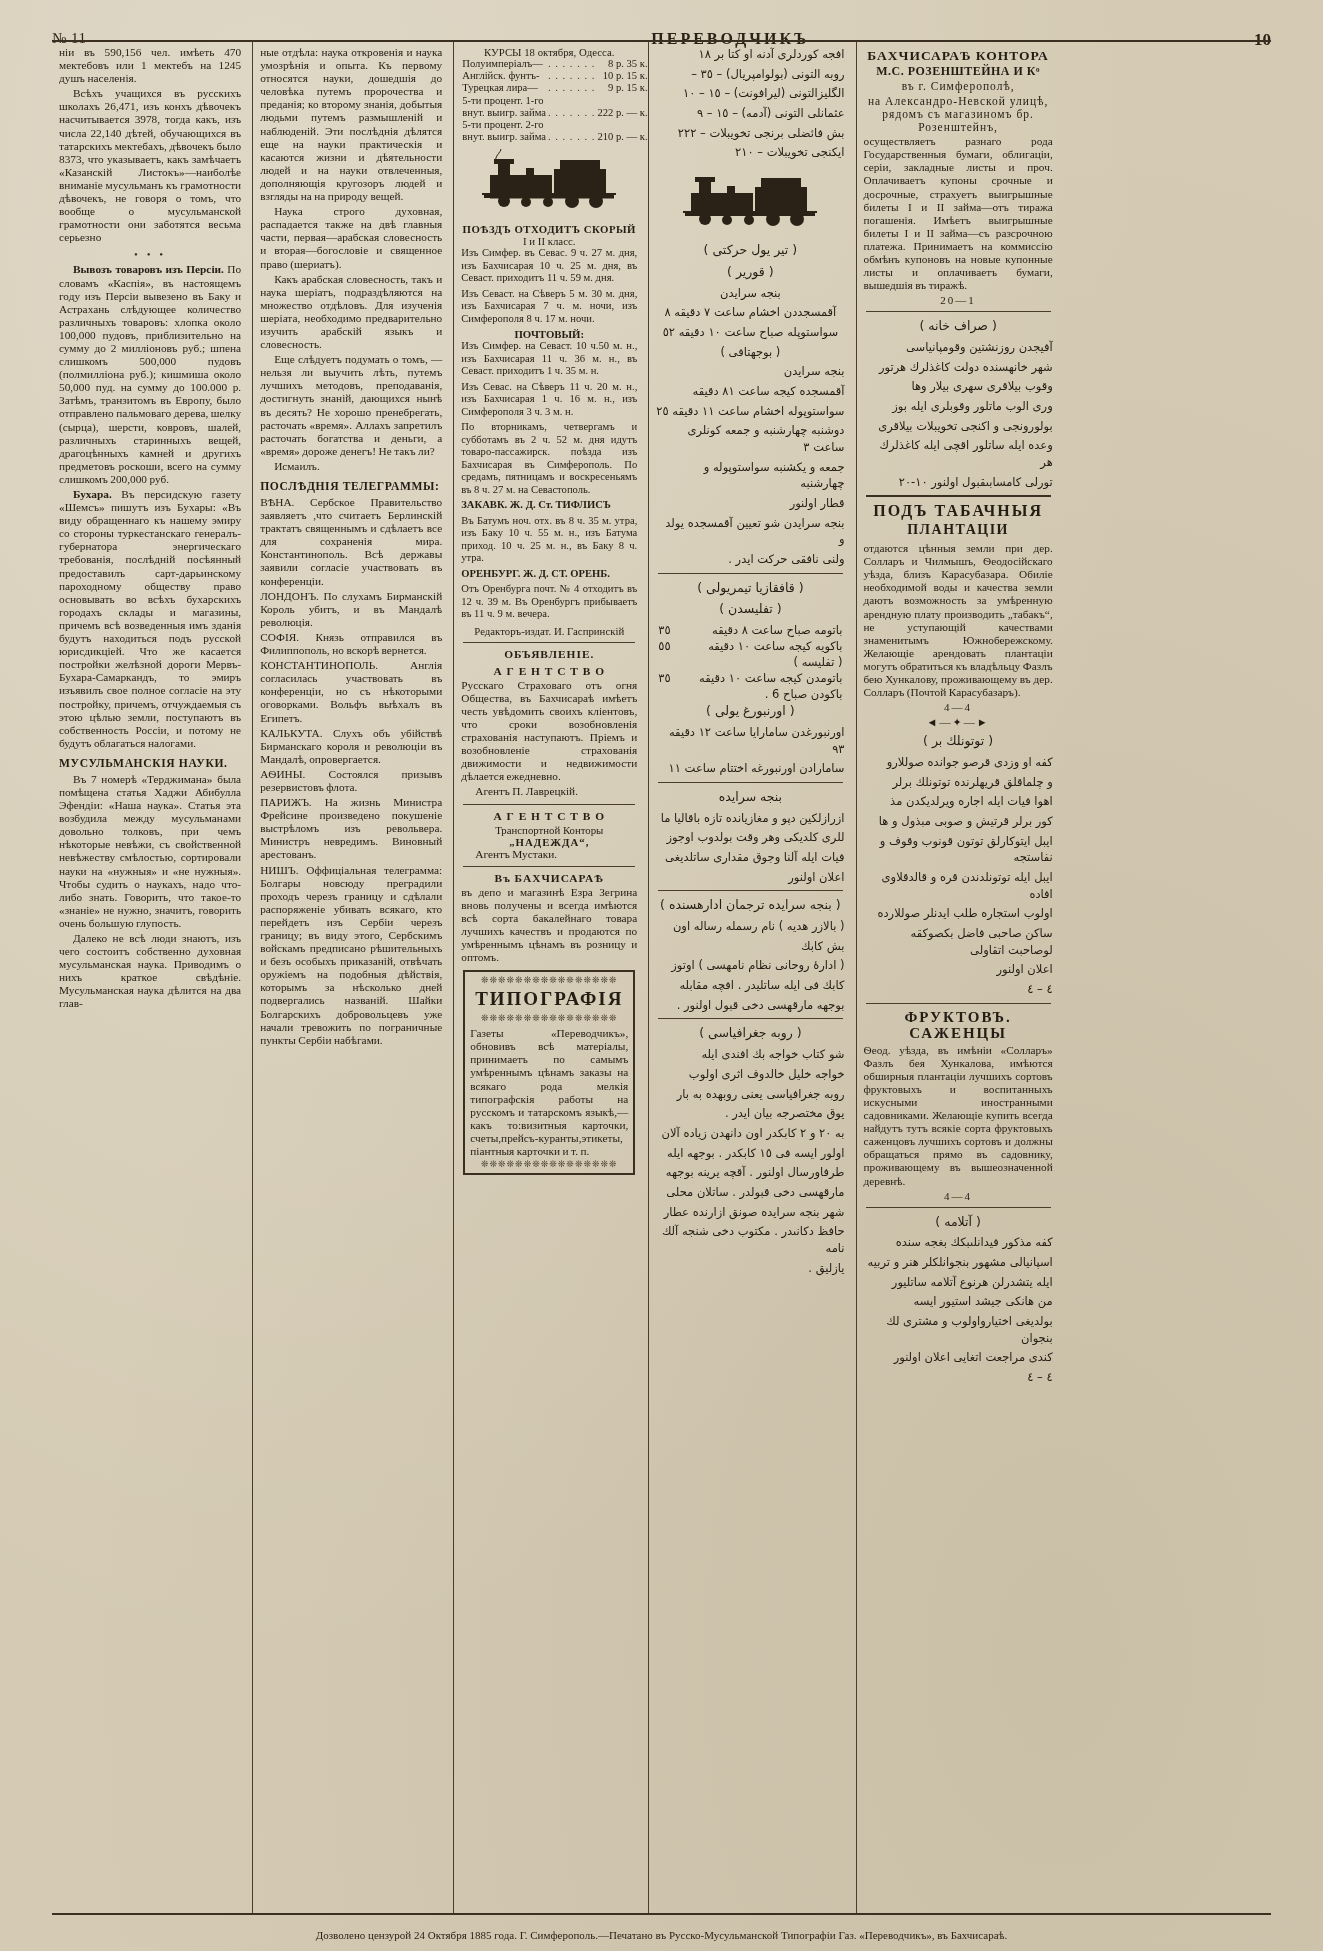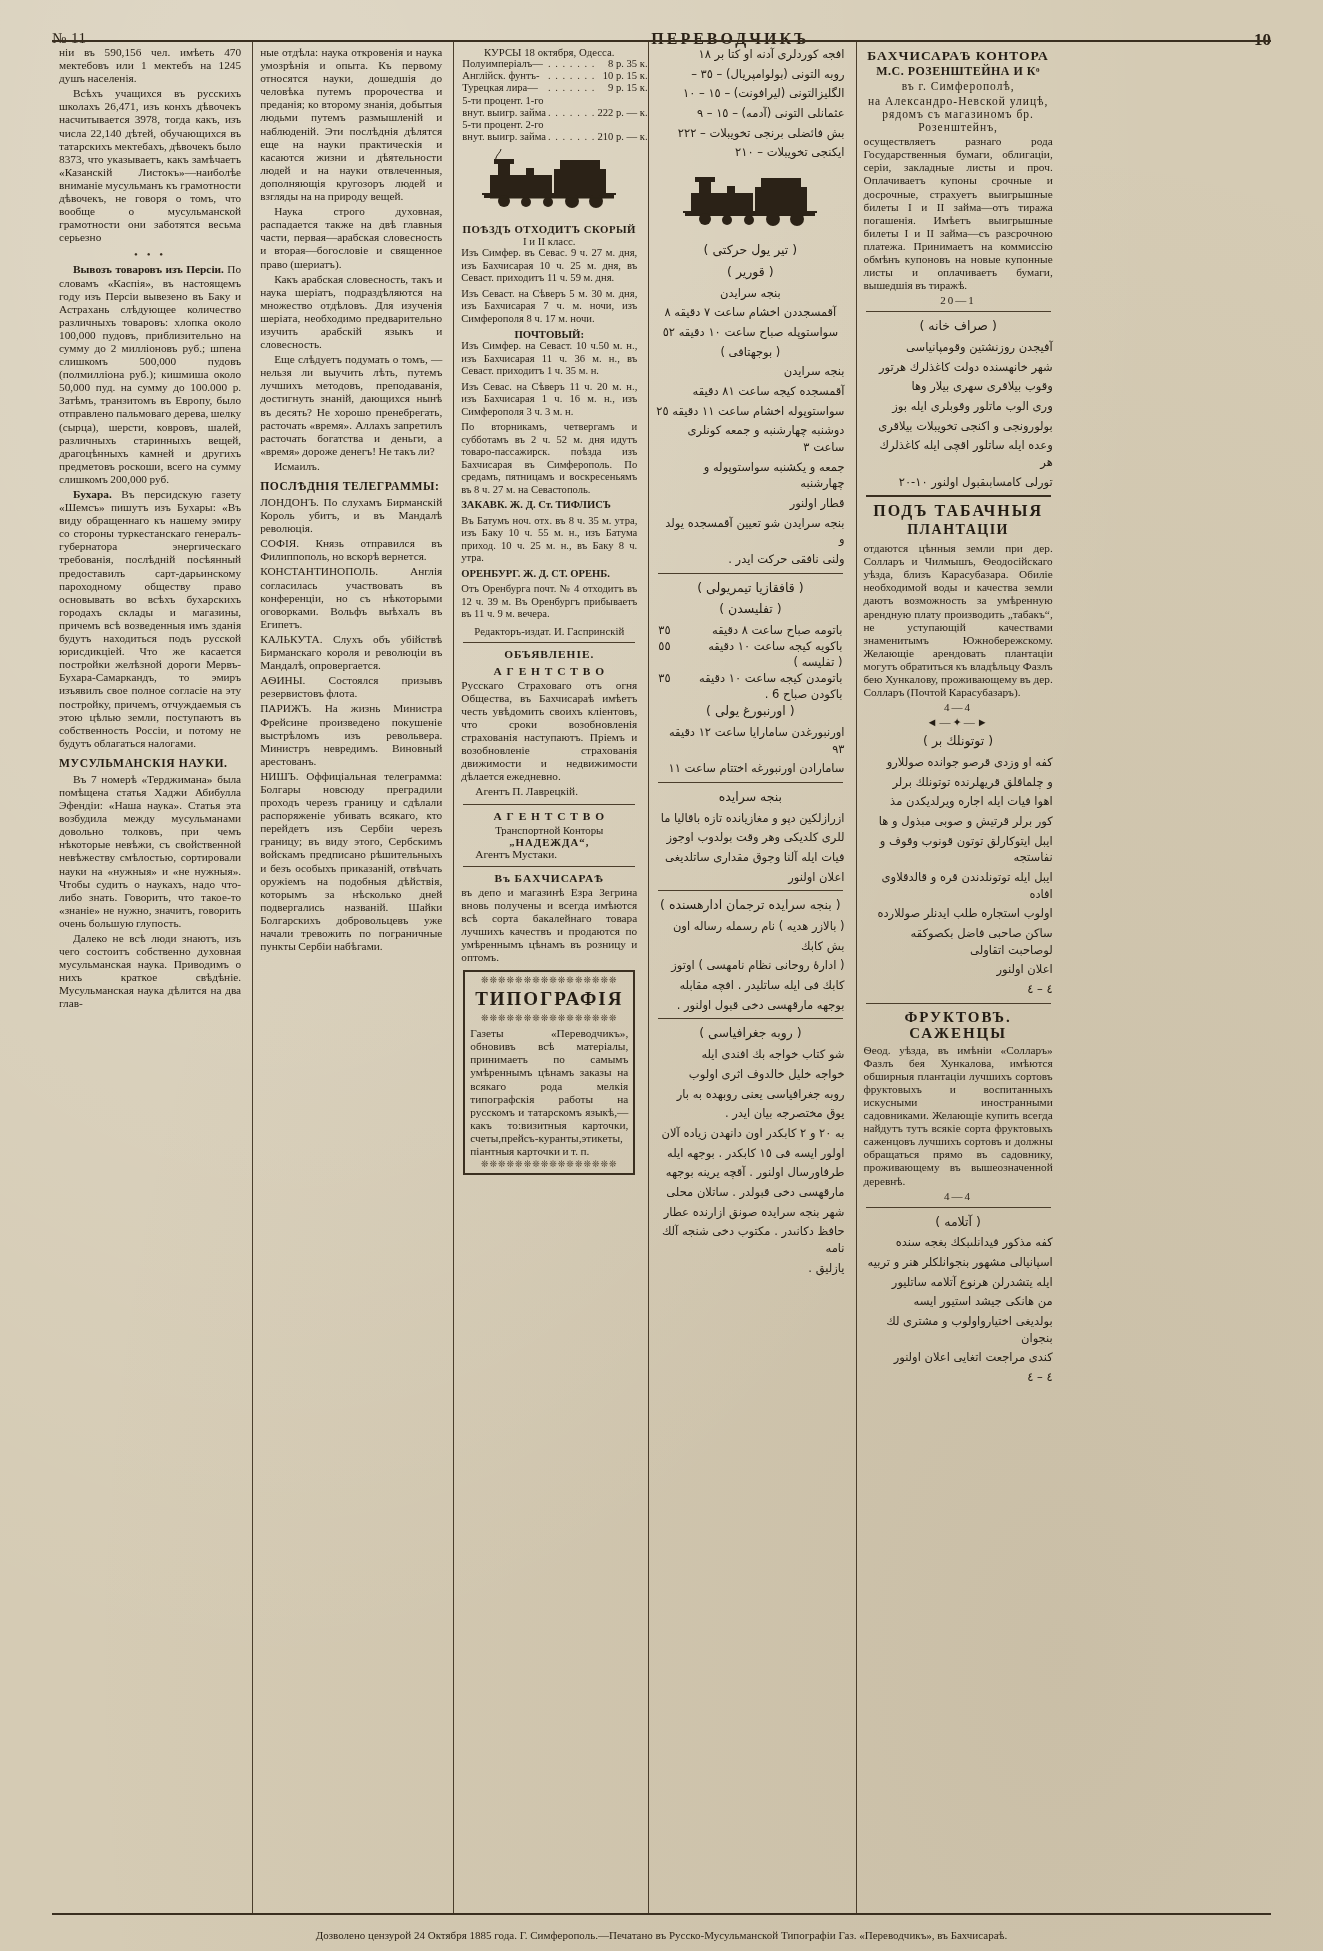--- a/index.html
+++ b/index.html
@@ -281,20 +281,21 @@
       <p class="body">Далеко не всѣ люди знаютъ, изъ чего состоитъ собственно духовная мусульманская наука. Приводимъ о нихъ краткое свѣдѣнiе. Мусульманская наука дѣлится на два глав-</p>
     </div>
 
     <div class="col c2">
       <p class="body noind">ные отдѣла: наука откровенiя и наука умозрѣнiя и опыта. Къ первому относятся науки, дошедшiя до человѣка путемъ пророчества и преданiя; ко второму знанiя, добытыя людьми путемъ размышленiй и наблюденiй. Эти послѣднiя дѣлятся еще на науки практическiя и касаются жизни и дѣятельности людей и на науки отвлеченныя, дополняющiя кругозоръ людей и взгляды на на природу вещей.</p>
       <p class="body">Наука строго духовная, распадается также на двѣ главныя части, первая—арабская словесность и вторая—богословiе и священное право (шериатъ).</p>
       <p class="body">Какъ арабская словесность, такъ и наука шерiатъ, подраздѣляются на множество отдѣловъ. Для изученiя шерiата, необходимо предварительно изучить арабскiй языкъ и словесность.</p>
       <p class="body">Еще слѣдуетъ подумать о томъ, —нельзя ли выучить лѣть, путемъ лучшихъ методовъ, преподаванiя, достигнуть знанiй, дающихся нынѣ въ десять? Не хорошо пренебрегать, расточать «время». Аллахъ запретилъ расточать богатства и деньги, а «время» дороже денегъ! Не такъ ли?</p>
       <p class="body center">Исмаилъ.</p>
       <div class="head left">ПОСЛѢДНIЯ ТЕЛЕГРАММЫ:</div>
+      <p class="body noind">ВѢНА. Сербское Правительство заявляетъ ,что считаетъ Берлинскiй трактатъ священнымъ и сдѣлаетъ все для сохраненiя мира. Константинополь. Всѣ державы заявили согласiе участвовать въ конференцiи.</p>
       <p class="body noind">ЛОНДОНЪ. По слухамъ Бирманскiй Король убитъ, и въ Мандалѣ революцiя.</p>
       <p class="body noind">СОФIЯ. Князь отправился въ Филиппополь, но вскорѣ вернется.</p>
       <p class="body noind">КОНСТАНТИНОПОЛЬ. Англiя согласилась участвовать въ конференцiи, но съ нѣкоторыми оговорками. Вольфъ выѣхалъ въ Египетъ.</p>
       <p class="body noind">КАЛЬКУТА. Слухъ объ убiйствѣ Бирманскаго короля и революцiи въ Мандалѣ, опровергается.</p>
       <p class="body noind">АѲИНЫ. Состоялся призывъ резервистовъ флота.</p>
       <p class="body noind">ПАРИЖЪ. На жизнь Министра Фрейсине произведено покушенiе выстрѣломъ изъ револьвера. Министръ невредимъ. Виновный арестованъ.</p>
       <p class="body noind">НИШЪ. Оффицiальная телеграмма: Болгары новсюду преградили проходъ черезъ границу и сдѣлали распоряженiе убивать всякаго, кто перейдетъ изъ Сербiи черезъ границу; въ виду этого, Сербскимъ войскамъ предписано рѣшительныхъ и безъ особыхъ приказанiй, отвѣчать оружiемъ на подобныя дѣйствiя, которымъ за нѣсколько дней подвергались названiй. Шайки Болгарскихъ добровольцевъ уже начали тревожить по пограничные пункты Сербiи набѣгами.</p>
     </div>
 
     <div class="col c3">

